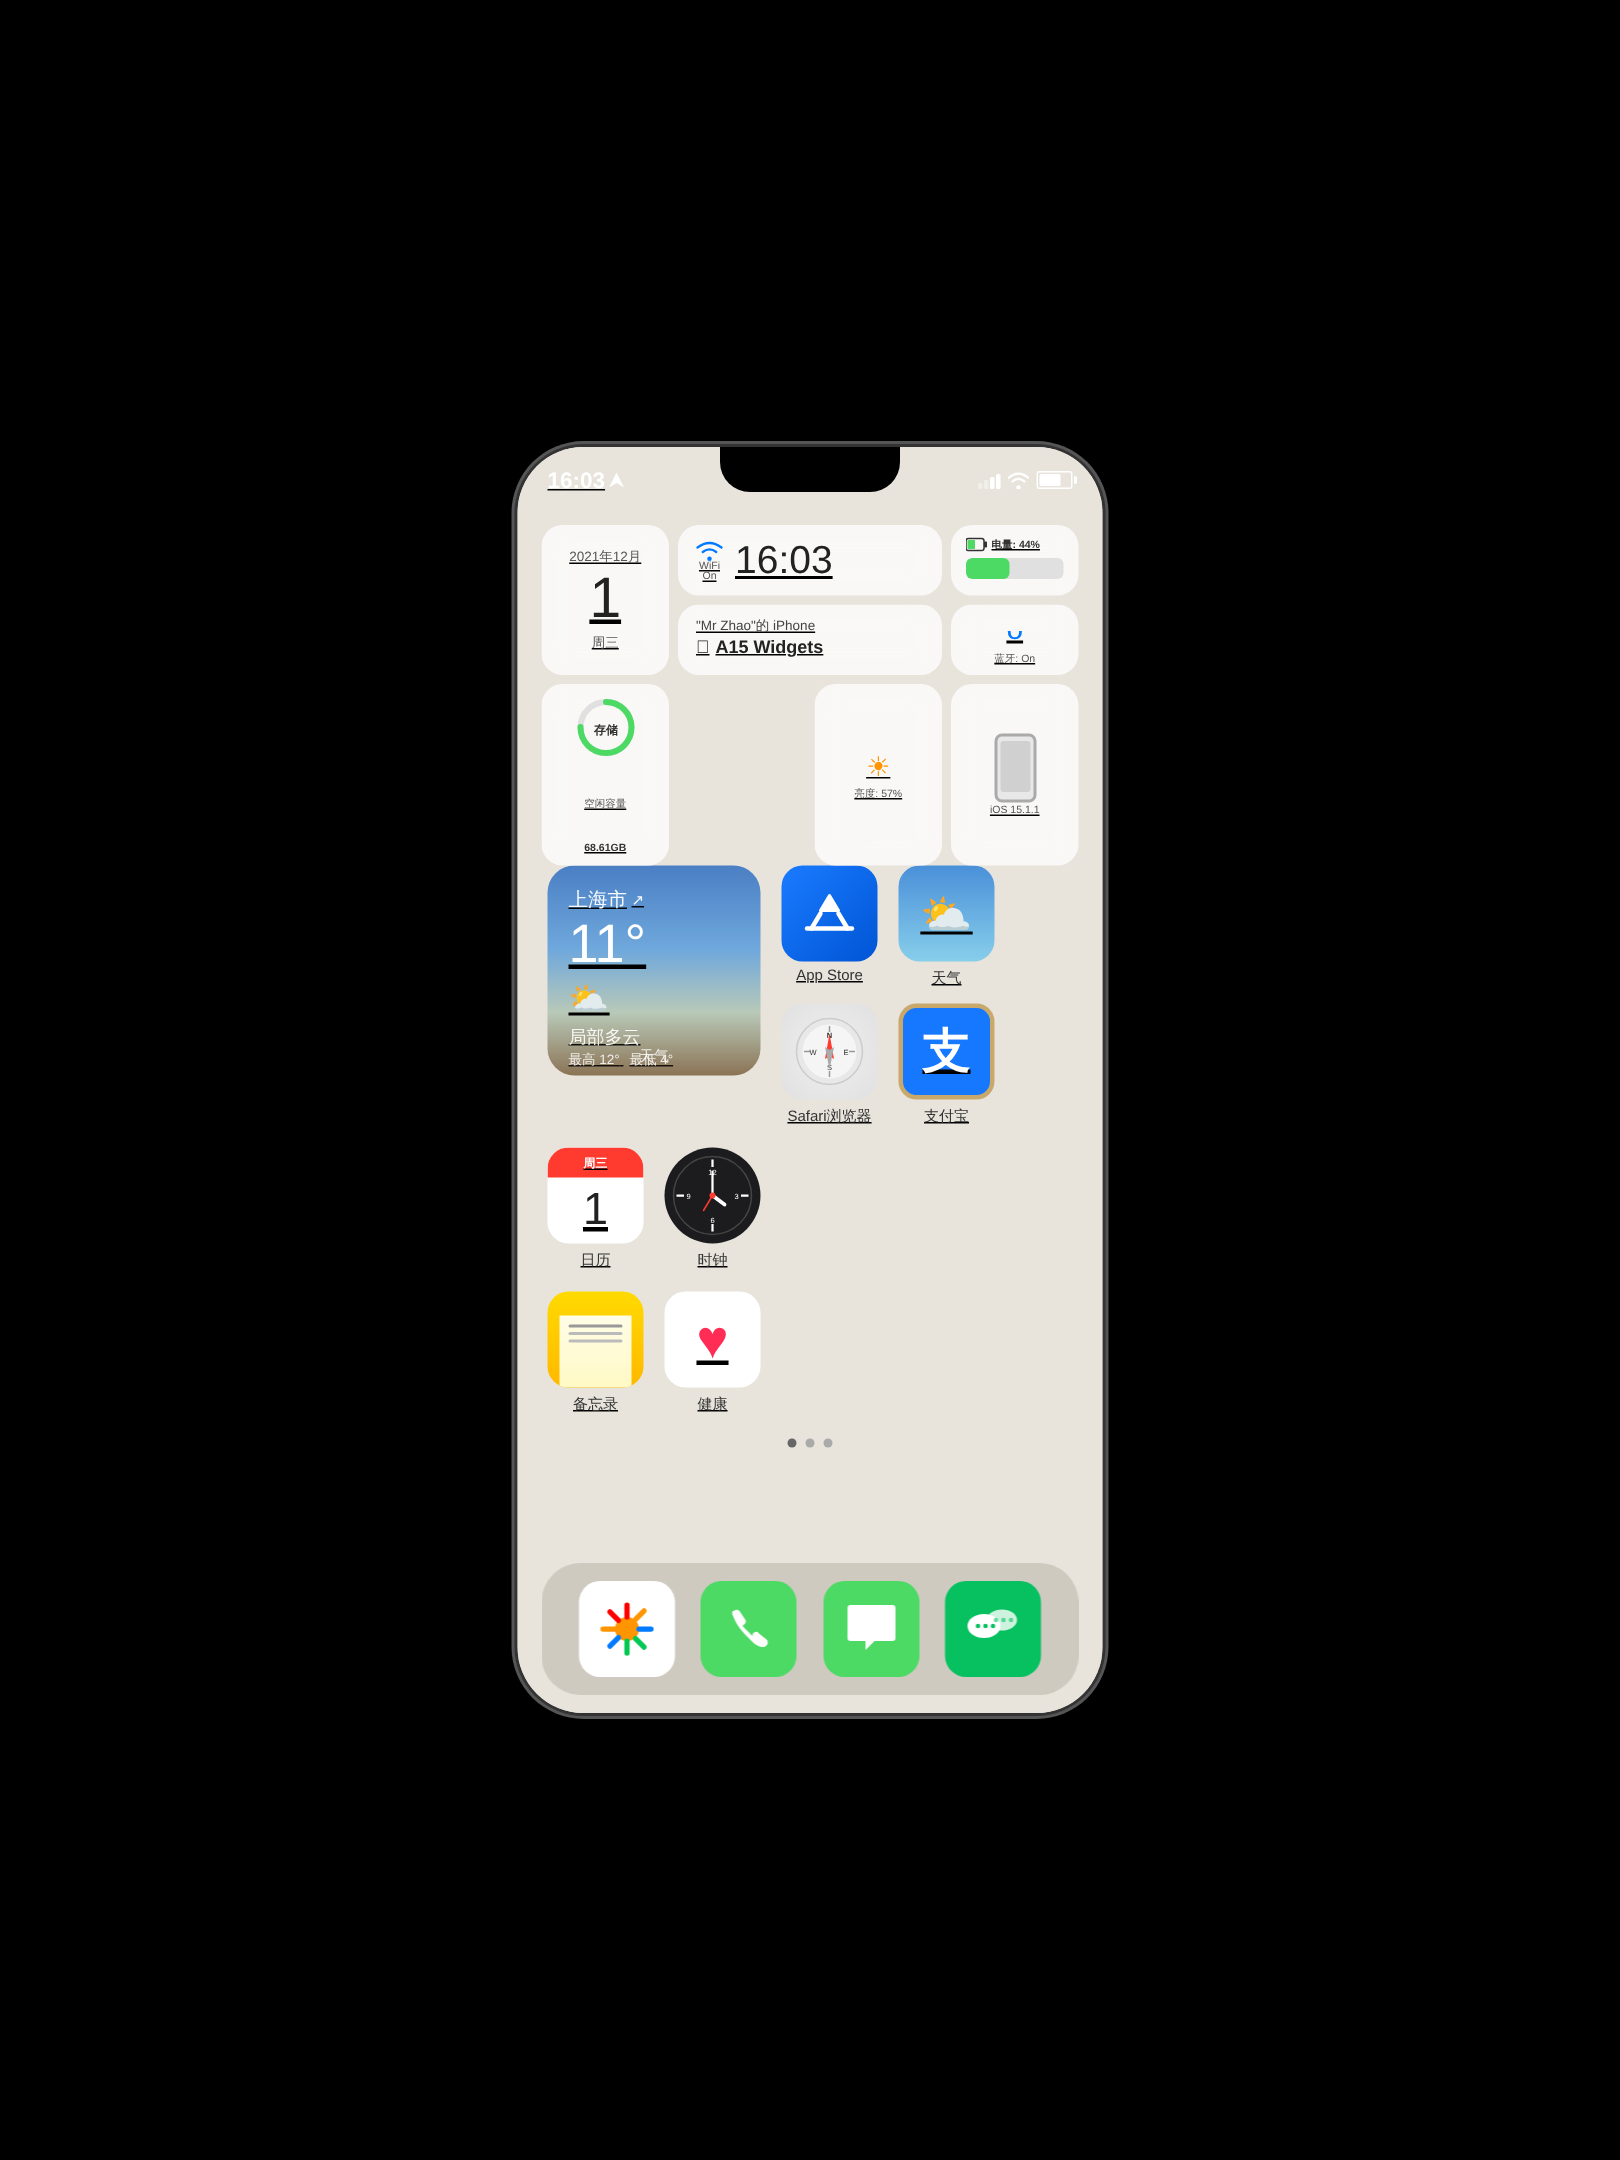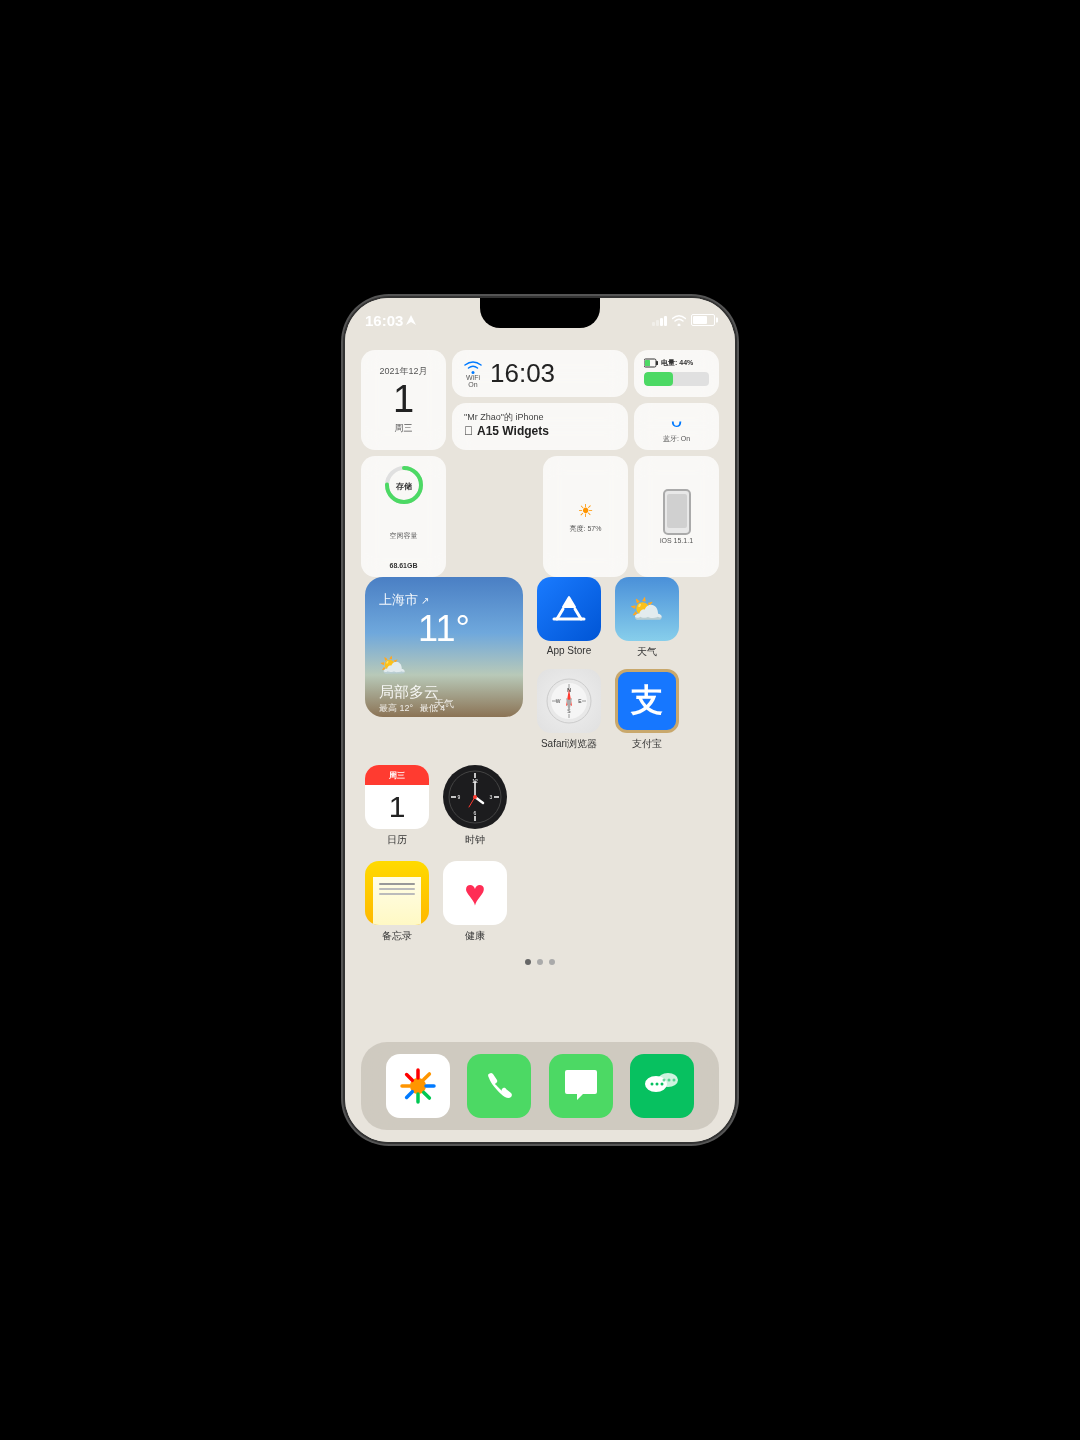--- a/index.html
+++ b/index.html
@@ -61,20 +61,21 @@
 
     
     .home-screen {
       position: absolute;
       top: 0;
       left: 0;
       right: 0;
       bottom: 0;
       background: #e8e4dc;
       overflow: hidden;
+      text-decoration: underline;
     }
 
     
     .notch {
       position: absolute;
       top: 0;
       left: 50%;
       transform: translateX(-50%);
       width: 120px;
       height: 30px;
@@ -323,24 +324,23 @@
       font-weight: 500;
       opacity: 0.95;
       display: flex;
       align-items: center;
       gap: 3px;
     }
     .weather-temp {
       font-size: 36px;
       font-weight: 200;
       line-height: 1.1;
-      text-align: center;
     }
     .weather-condition {
-      font-size: 15px;
+      font-size: 12px;
       opacity: 0.9;
       margin-top: 4px;
     }
     .weather-range {
       font-size: 9px;
       opacity: 0.85;
     }
 
     
     .app-store-icon {
@@ -499,21 +499,21 @@
             <div style="position:absolute;top:3px;left:2px;right:2px;bottom:5px;background:#d0d0d0;border-radius:2px;"></div>
           </div>
           <div style="font-size:7px;color:#555;">iOS 15.1.1</div>
         </div>
       </div>
     </div>
 
 
     <div style="display:flex;gap:14px;padding:0 20px;">
 
-      <div class="weather-widget-large" style="width:158px;flex-shrink:0;">
+      <div class="weather-widget-large" style="width:142px;flex-shrink:0;">
         <div class="weather-city">
           <span>上海市</span>
           <span style="font-size:10px;">↗</span>
         </div>
         <div class="weather-temp">11°</div>
         <div style="font-size:22px;margin:4px 0;">⛅</div>
         <div class="weather-condition">局部多云</div>
         <div class="weather-range">
           <span>最高 12°</span>
           <span style="margin-left:4px;">最低 4°</span>

